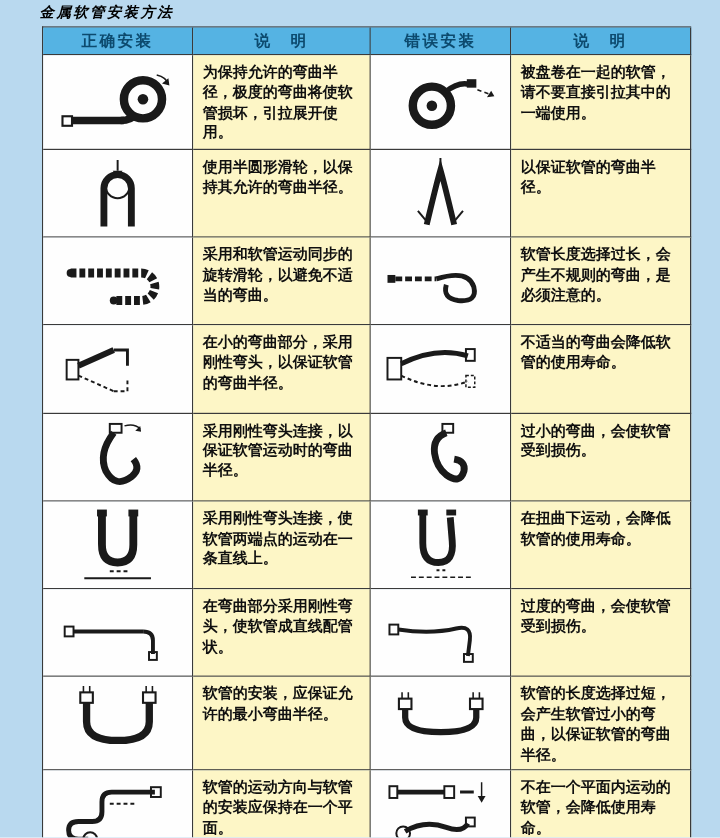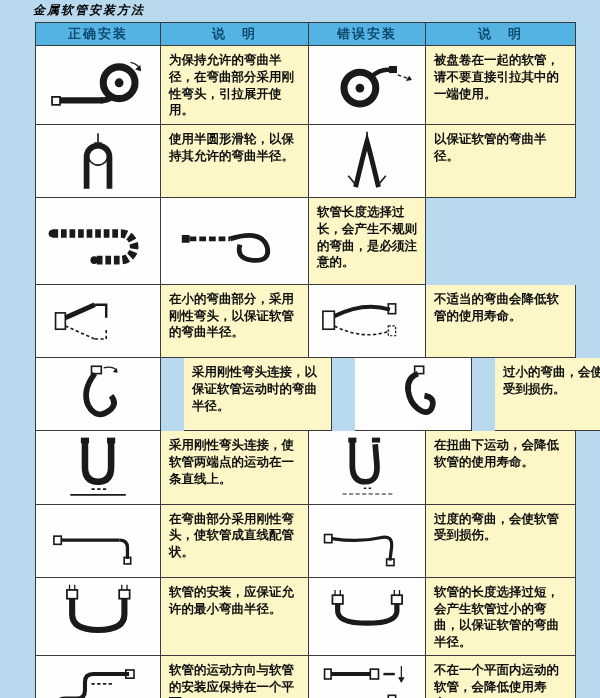--- a/index.html
+++ b/index.html
@@ -66,21 +66,21 @@
                 <rect x="8" y="52" width="9" height="9" stroke="#1a1a1a" fill="none" stroke-width="2"></rect>
                 <line x1="17" y1="56" x2="66" y2="56" stroke="#1a1a1a" stroke-width="7"></line>
                 <path d="M63 56 Q73 56 77 50" stroke="#1a1a1a" fill="none" stroke-width="7"></path>
                 <circle cx="84" cy="36" r="18" stroke="#1a1a1a" fill="none" stroke-width="8"></circle>
                 <circle cx="84" cy="36" r="5" fill="#1a1a1a"></circle>
                 <path d="M97 13 q9 2 11 9" stroke="#1a1a1a" fill="none" stroke-width="1.5"></path>
                 <path d="M108 16 l1 7 -7 -2 z" fill="#1a1a1a"></path>
               </svg>
             </span>
           </div>
-          <div class="cell txt">为保持允许的弯曲半径，在弯曲部分采用刚性弯头，引拉展开使用。</div>
+          <div class="cell txt">为保持允许的弯曲半径，极度的弯曲将使软管损坏，引拉展开使用。</div>
           <div class="cell img">
             <span class="icon">
               <svg viewBox="0 0 120 76">
                 <circle cx="52" cy="42" r="18" stroke="#1a1a1a" fill="none" stroke-width="8"></circle>
                 <circle cx="52" cy="42" r="5" fill="#1a1a1a"></circle>
                 <path d="M65 29 Q77 19 88 22" stroke="#1a1a1a" fill="none" stroke-width="5"></path>
                 <rect x="85" y="17" width="9" height="8" fill="#1a1a1a"></rect>
                 <line x1="95" y1="27" x2="109" y2="32" stroke="#1a1a1a" stroke-width="1.5" stroke-dasharray="4 3"></line>
                 <path d="M111 33 l-7 1 4 -6 z" fill="#1a1a1a"></path>
               </svg>
@@ -115,20 +115,21 @@
         <div class="trow" style="min-height: 68px;">
           <div class="cell img">
             <span class="icon">
               <svg viewBox="0 0 120 76">
                 <path d="M12 30 H84 A14 14 0 0 1 84 58 H56" stroke="#1a1a1a" fill="none" stroke-width="9" stroke-dasharray="6 3"></path>
                 <circle cx="12" cy="30" r="4" fill="#1a1a1a"></circle>
                 <circle cx="56" cy="58" r="4" fill="#1a1a1a"></circle>
               </svg>
             </span>
           </div>
+          <div class="cell txt">采用和软管运动同步的旋转滑轮，以避免不适当的弯曲。</div>
           <div class="cell img">
             <span class="icon">
               <svg viewBox="0 0 120 76">
                 <rect x="6" y="32" width="8" height="8" fill="#1a1a1a"></rect>
                 <line x1="14" y1="36" x2="56" y2="36" stroke="#1a1a1a" stroke-width="5" stroke-dasharray="7 3"></line>
                 <path d="M56 36 Q88 26 94 44 Q98 60 78 58 Q62 56 66 42" stroke="#1a1a1a" fill="none" stroke-width="5"></path>
               </svg>
             </span>
           </div>
           <div class="cell txt">软管长度选择过长，会产生不规则的弯曲，是必须注意的。</div>
@@ -152,21 +153,21 @@
                 <rect x="6" y="26" width="14" height="22" stroke="#1a1a1a" fill="none" stroke-width="2"></rect>
                 <path d="M20 32 Q56 14 88 24" stroke="#1a1a1a" fill="none" stroke-width="5"></path>
                 <rect x="86" y="17" width="9" height="12" stroke="#1a1a1a" fill="none" stroke-width="2"></rect>
                 <path d="M20 44 Q56 62 88 50" stroke="#1a1a1a" fill="none" stroke-width="2" stroke-dasharray="4 3"></path>
                 <rect x="86" y="44" width="9" height="12" stroke="#1a1a1a" fill="none" stroke-width="1.5" stroke-dasharray="3 2"></rect>
               </svg>
             </span>
           </div>
           <div class="cell txt">不适当的弯曲会降低软管的使用寿命。</div>
         </div>
-        <div class="trow" style="min-height: 69px; gap: 23px;">
+        <div class="trow" style="min-height: 69px;">
           <div class="cell img">
             <span class="icon">
               <svg viewBox="0 0 120 76">
                 <rect x="52" y="4" width="12" height="9" stroke="#1a1a1a" fill="none" stroke-width="2"></rect>
                 <path d="M56 13 Q40 34 48 52 Q58 70 74 58 Q84 50 76 40" stroke="#1a1a1a" fill="none" stroke-width="7"></path>
                 <path d="M67 6 q10 -3 16 3" stroke="#1a1a1a" fill="none" stroke-width="1.5"></path>
                 <path d="M83 6 l1 6 -6 -1 z" fill="#1a1a1a"></path>
               </svg>
             </span>
           </div>

